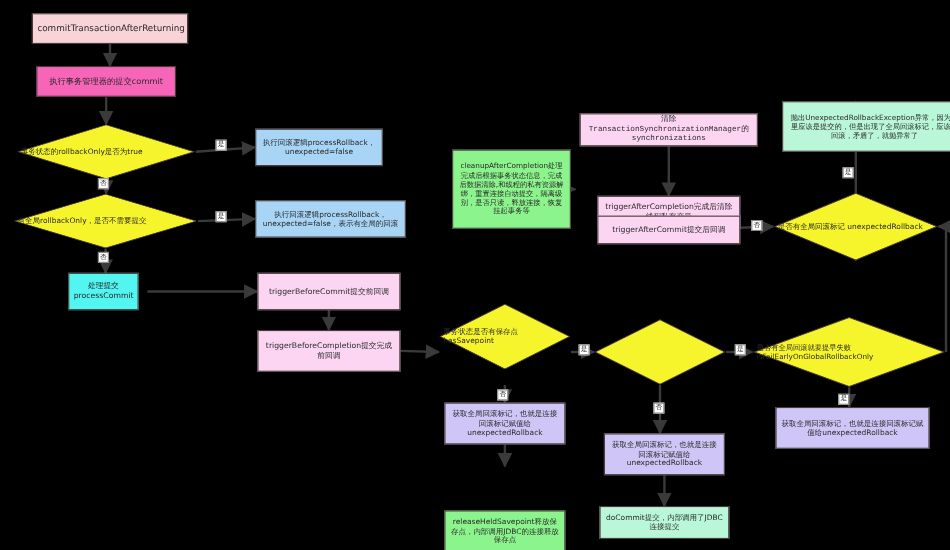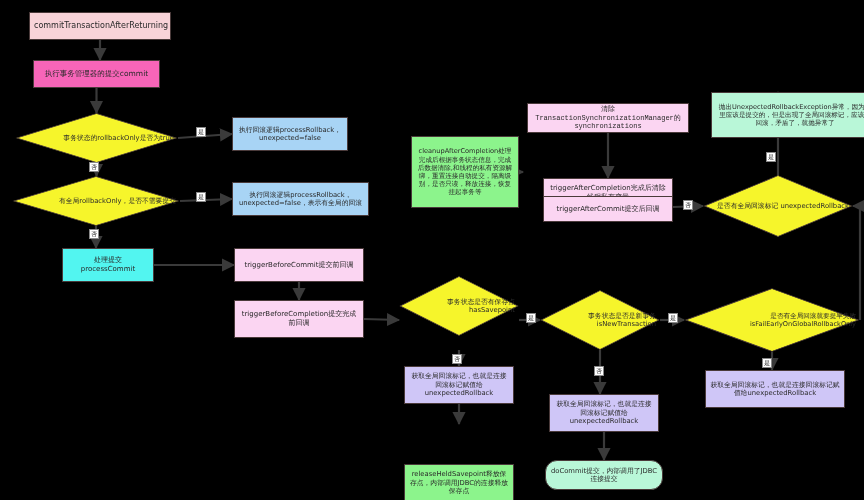--- a/index.html
+++ b/index.html
@@ -10,21 +10,21 @@
   svg.edges{position:absolute;left:0;top:0;width:864px;height:500px;}
 
   .node{position:absolute;box-sizing:border-box;border:1px solid #4a3a3a;
         display:flex;align-items:center;justify-content:center;text-align:center;
         color:#2a2a2a;line-height:1.25;padding:12px 4px;}
   .node span{display:block;width:100%;}
 
   .rect{border-radius:0;}
   .diamond{border:none;background:transparent;}
   .diamond .dshape{position:absolute;left:0;top:0;width:100%;height:100%;}
-  .diamond .dtext{position:relative;z-index:2;width:100%;text-align:right;}
+  .diamond .dtext{position:relative;z-index:2;width:100%;text-align:left;}
 
   .edge-label{position:absolute;background:#fff;color:#111;
               border:1px solid #888;font-size:6px;line-height:1;
               padding:1px 1px;z-index:5;text-align:center;}
 </style>
 </head>
 <body>
 
 <div id="canvas">
   <svg class="edges">
@@ -75,21 +75,21 @@
           <polygon points="50,1 99,50 50,99 1,50" fill="#f6f52b" stroke="#4a3a3a" stroke-width="1"></polygon>
         </svg>
         <span class="dtext">有全局rollbackOnly，是否不需要提交</span>
       </div>
       <div class="node rect" style="left: 232px; top: 117px; width: 116px; height: 34px; font-size: 6.8px; background: rgb(168, 212, 245);">
         <span>执行回滚逻辑processRollback，unexpected=false</span>
       </div>
       <div class="node rect" style="left: 232px; top: 182px; width: 137px; height: 34px; font-size: 6.8px; background: rgb(168, 212, 245);">
         <span>执行回滚逻辑processRollback，unexpected=false，表示有全局的回滚</span>
       </div>
-      <div class="node rect" style="left: 62px; top: 248px; width: 92px; height: 34px; font-size: 7px; background: rgb(82, 245, 240);">
+      <div class="node rect" style="left: 62px; top: 248px; width: 64px; height: 34px; font-size: 7px; background: rgb(82, 245, 240);">
         <span>处理提交
 processCommit</span>
       </div>
       <div class="node rect" style="left: 234px; top: 248px; width: 130px; height: 34px; font-size: 7px; background: rgb(251, 213, 242);">
         <span>triggerBeforeCommit提交前回调</span>
       </div>
       <div class="node rect" style="left: 234px; top: 300px; width: 130px; height: 38px; font-size: 7px; background: rgb(251, 213, 242);">
         <span>triggerBeforeCompletion提交完成前回调</span>
       </div>
       <div class="node diamond" style="left: 399px; top: 276px; width: 120px; height: 60px; font-size: 6.8px;">
@@ -102,27 +102,25 @@
       <div class="node rect" style="left: 404px; top: 366px; width: 110px; height: 38px; font-size: 6.8px; background: rgb(207, 198, 247);">
         <span>获取全局回滚标记，也就是连接回滚标记赋值给unexpectedRollback</span>
       </div>
       <div class="node rect" style="left: 404px; top: 424px; width: 110px; height: 38px; font-size: 6.8px; background: rgb(140, 244, 140); margin-top: 40px;">
         <span>releaseHeldSavepoint释放保存点，内部调用JDBC的连接释放保存点</span>
       </div>
       <div class="node diamond" style="left: 540px; top: 290px; width: 120px; height: 60px; font-size: 6.8px;">
         <svg class="dshape" viewBox="0 0 100 100" preserveAspectRatio="none">
           <polygon points="50,1 99,50 50,99 1,50" fill="#f6f52b" stroke="#4a3a3a" stroke-width="1"></polygon>
         </svg>
-        <span class="dtext">事务状态是否是新事务
-isNewTransaction</span>
       </div>
       <div class="node rect" style="left: 549px; top: 394px; width: 110px; height: 38px; font-size: 6.8px; background: rgb(207, 198, 247);">
         <span>获取全局回滚标记，也就是连接回滚标记赋值给unexpectedRollback</span>
       </div>
-      <div class="node rect" style="left: 545px; top: 460px; width: 118px; height: 30px; font-size: 6.8px; background: rgb(185, 247, 216); border-radius: 12px;">
+      <div class="node rect" style="left: 545px; top: 460px; width: 118px; height: 30px; font-size: 6.8px; background: rgb(185, 247, 216);">
         <span>doCommit提交，内部调用了JDBC连接提交</span>
       </div>
       <div class="node diamond" style="left: 684px; top: 288px; width: 176px; height: 64px; font-size: 6.6px;">
         <svg class="dshape" viewBox="0 0 100 100" preserveAspectRatio="none">
           <polygon points="50,1 99,50 50,99 1,50" fill="#f6f52b" stroke="#4a3a3a" stroke-width="1"></polygon>
         </svg>
         <span class="dtext">是否有全局回滚就要提早失败
 isFailEarlyOnGlobalRollbackOnly</span>
       </div>
       <div class="node rect" style="left: 705px; top: 370px; width: 140px; height: 38px; font-size: 6.8px; background: rgb(207, 198, 247);">

